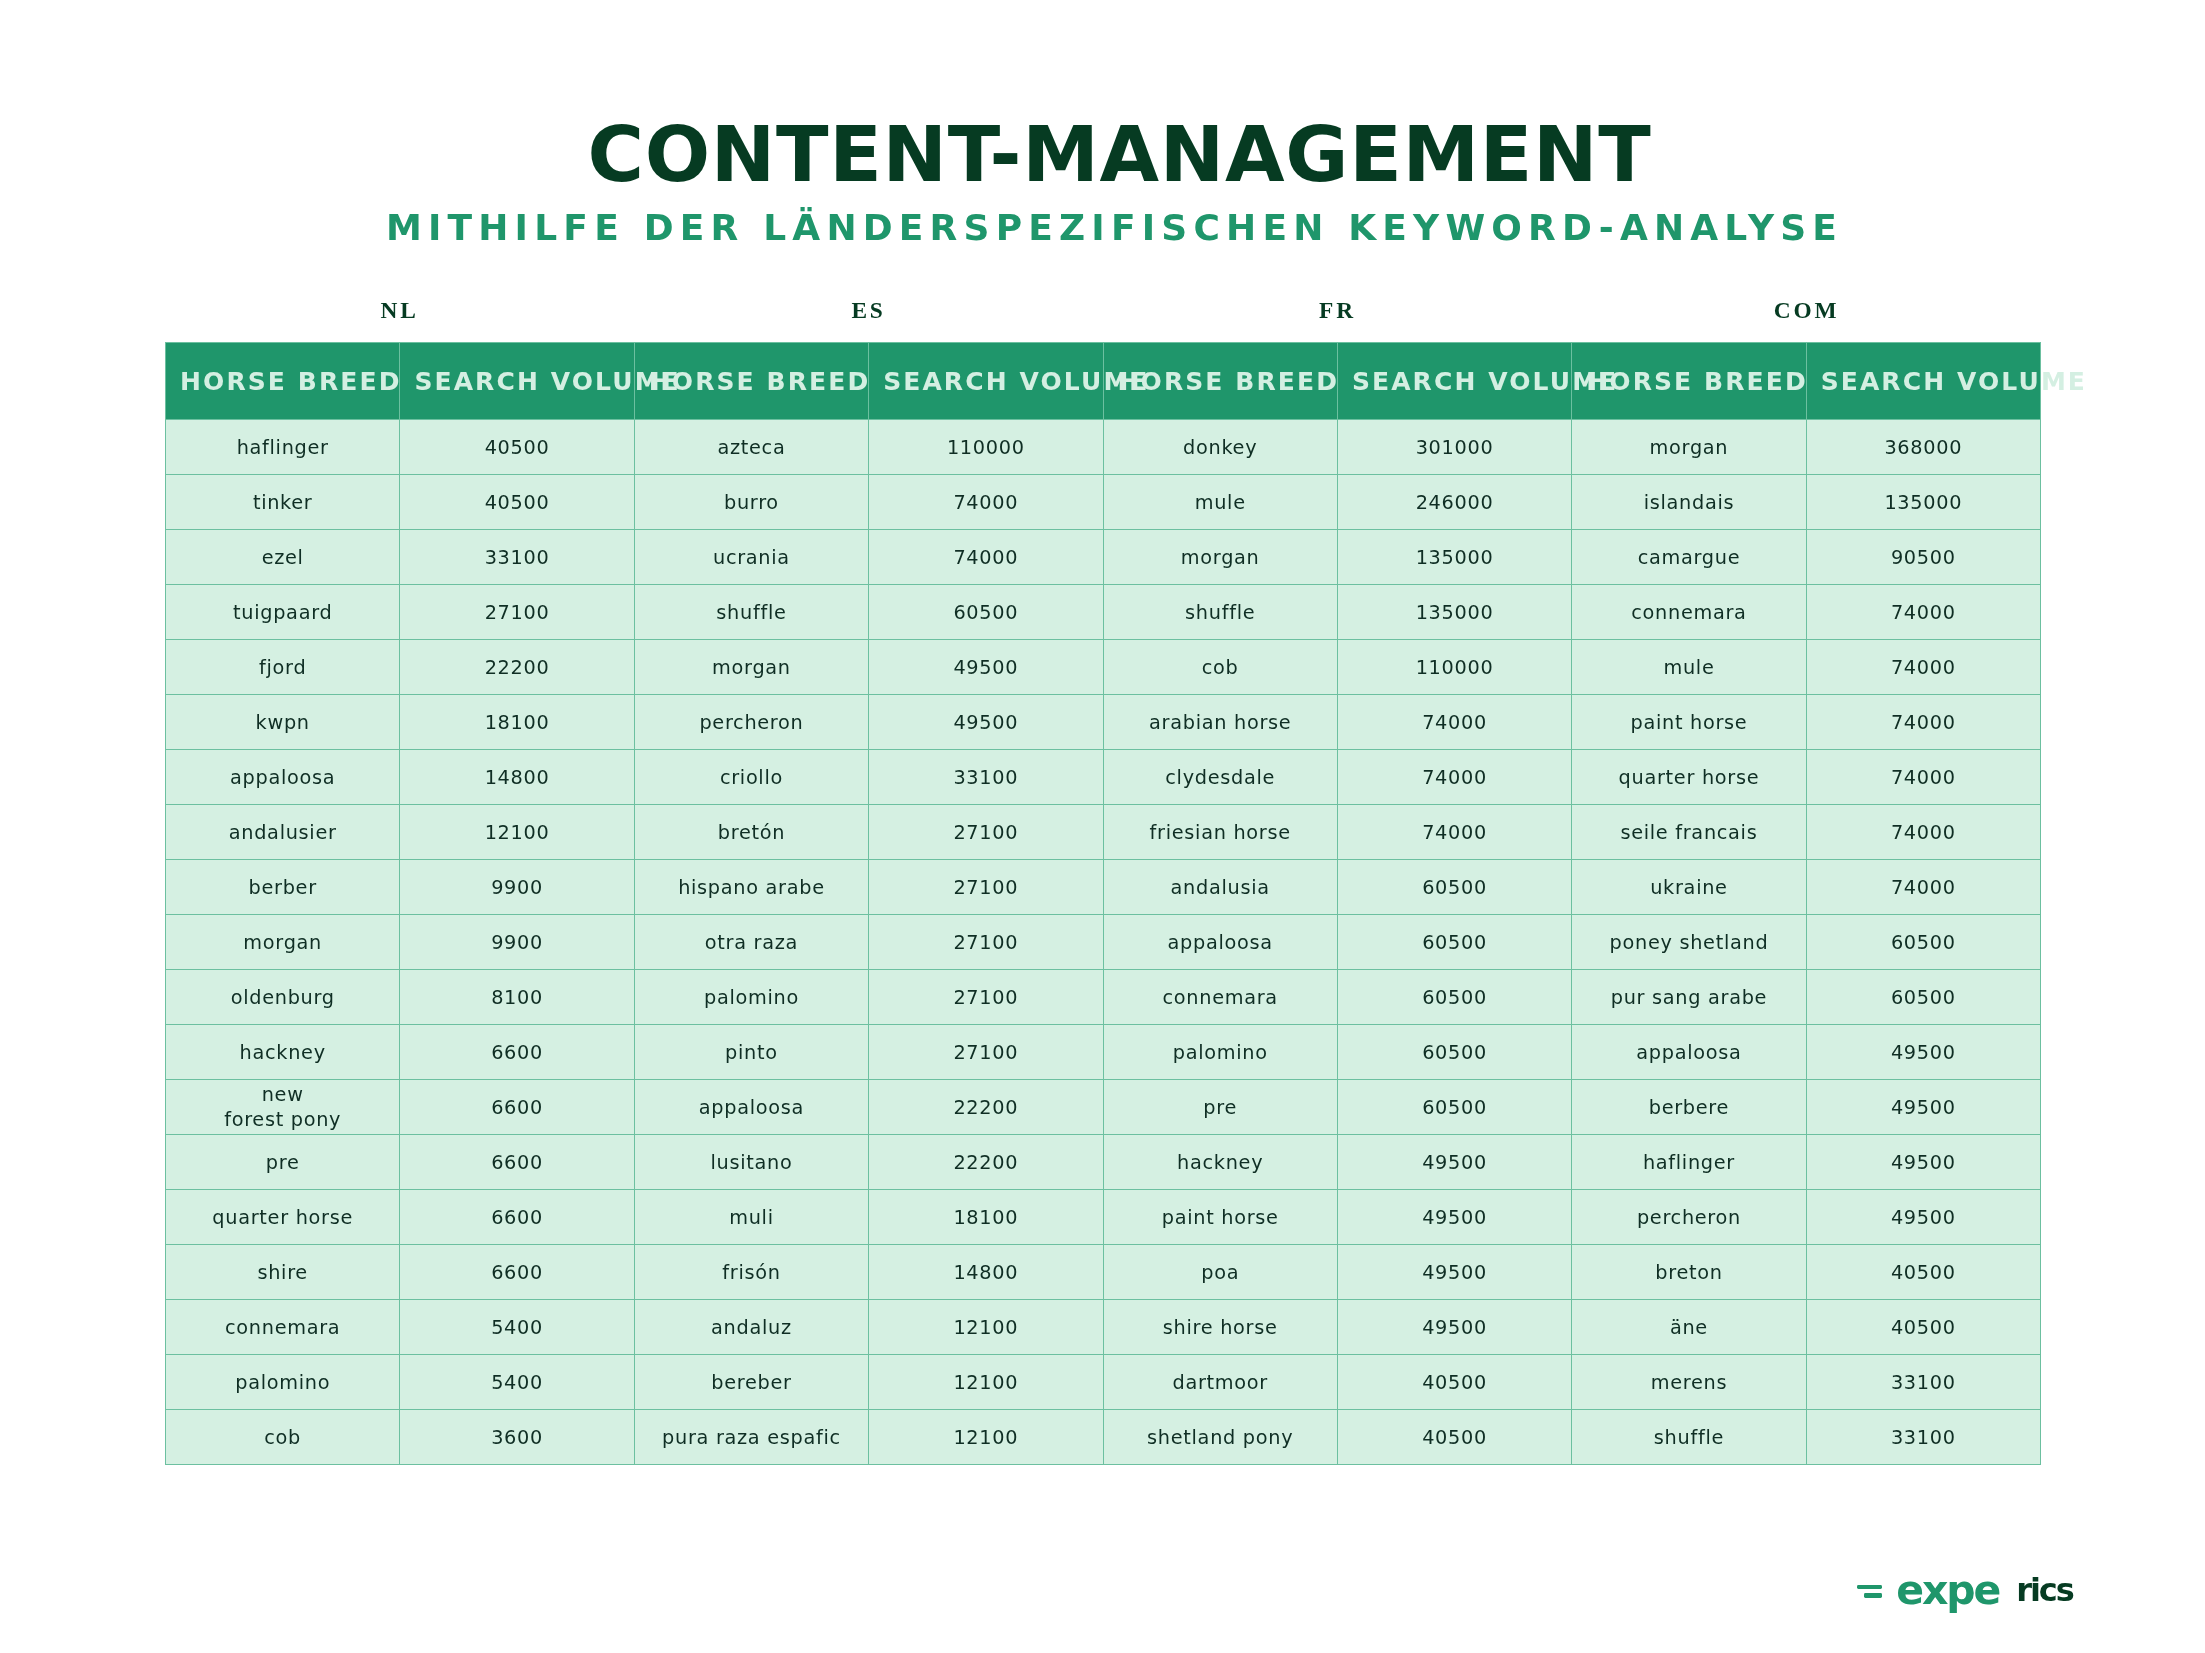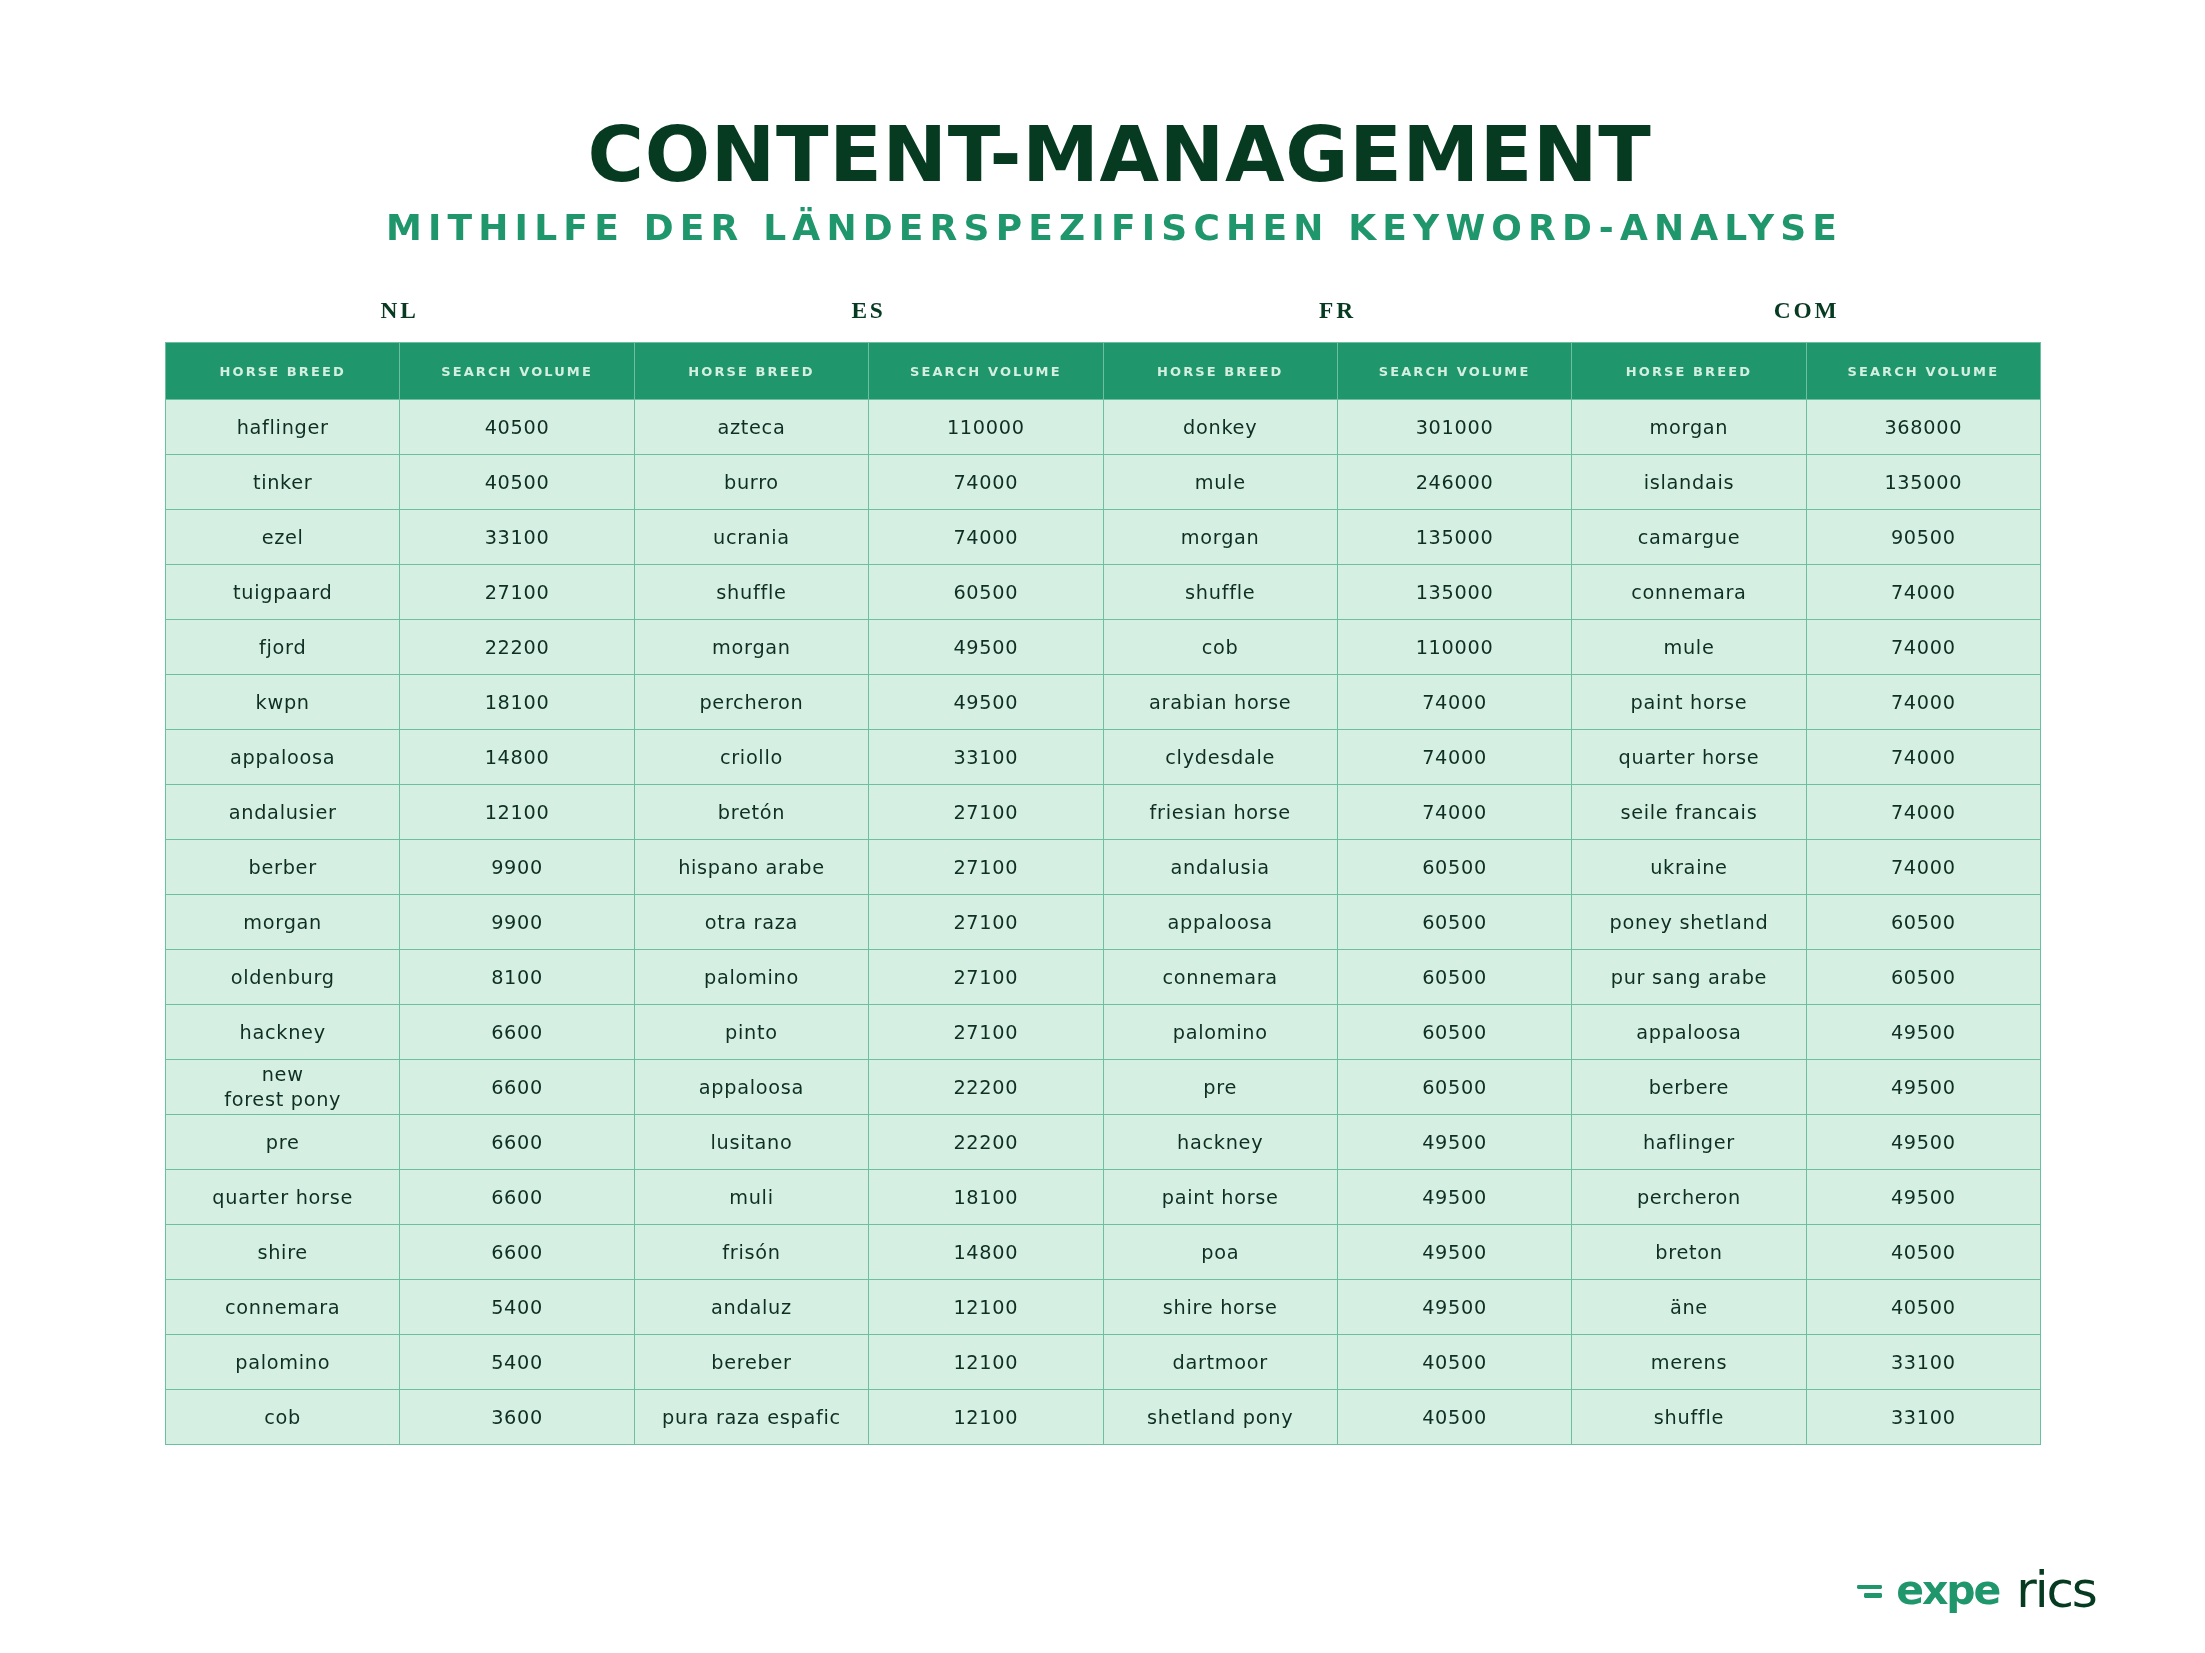--- a/index.html
+++ b/index.html
@@ -69,26 +69,26 @@
   table.kw {
     width: 100%;
     border-collapse: collapse;
     table-layout: fixed;
   }
   table.kw th {
     background: #1f966b;
     color: #d4efe2;
     font-family: "DejaVu Sans", sans-serif;
     font-weight: bold;
-    font-size: 13px;
+    font-size: 25px;
     letter-spacing: 2.1px;
     height: 48px;
     border: 1.4px solid #6cc0a0;
     text-align: center;
-    padding: 4px;
+    padding: 14px;
     white-space: nowrap;
   }
   table.kw td {
     background: #d5f0e2;
     color: #0f2e24;
     font-family: "DejaVu Sans", sans-serif;
     font-size: 19.3px;
     letter-spacing: 0.7px;
     height: 54px;
     border: 1.4px solid #6cc0a0;
@@ -125,22 +125,22 @@
   .logo-a {
     font-family: "DejaVu Sans", sans-serif;
     font-weight: bold;
     font-size: 41px;
     color: #1f966b;
     letter-spacing: -2.1px;
     line-height: 48px;
   }
   .logo-b {
     font-family: "DejaVu Sans", sans-serif;
-    font-weight: normal;
-    font-size: 50px;
+    font-weight: bold;
+    font-size: 32px;
     color: #063b22;
     letter-spacing: -2.1px;
     line-height: 48px;
   }
 </style>
 </head>
 <body>
 
 <h1 class="title">CONTENT-MANAGEMENT</h1>
 <h2 class="subtitle">MITHILFE DER LÄNDERSPEZIFISCHEN KEYWORD-ANALYSE</h2>

